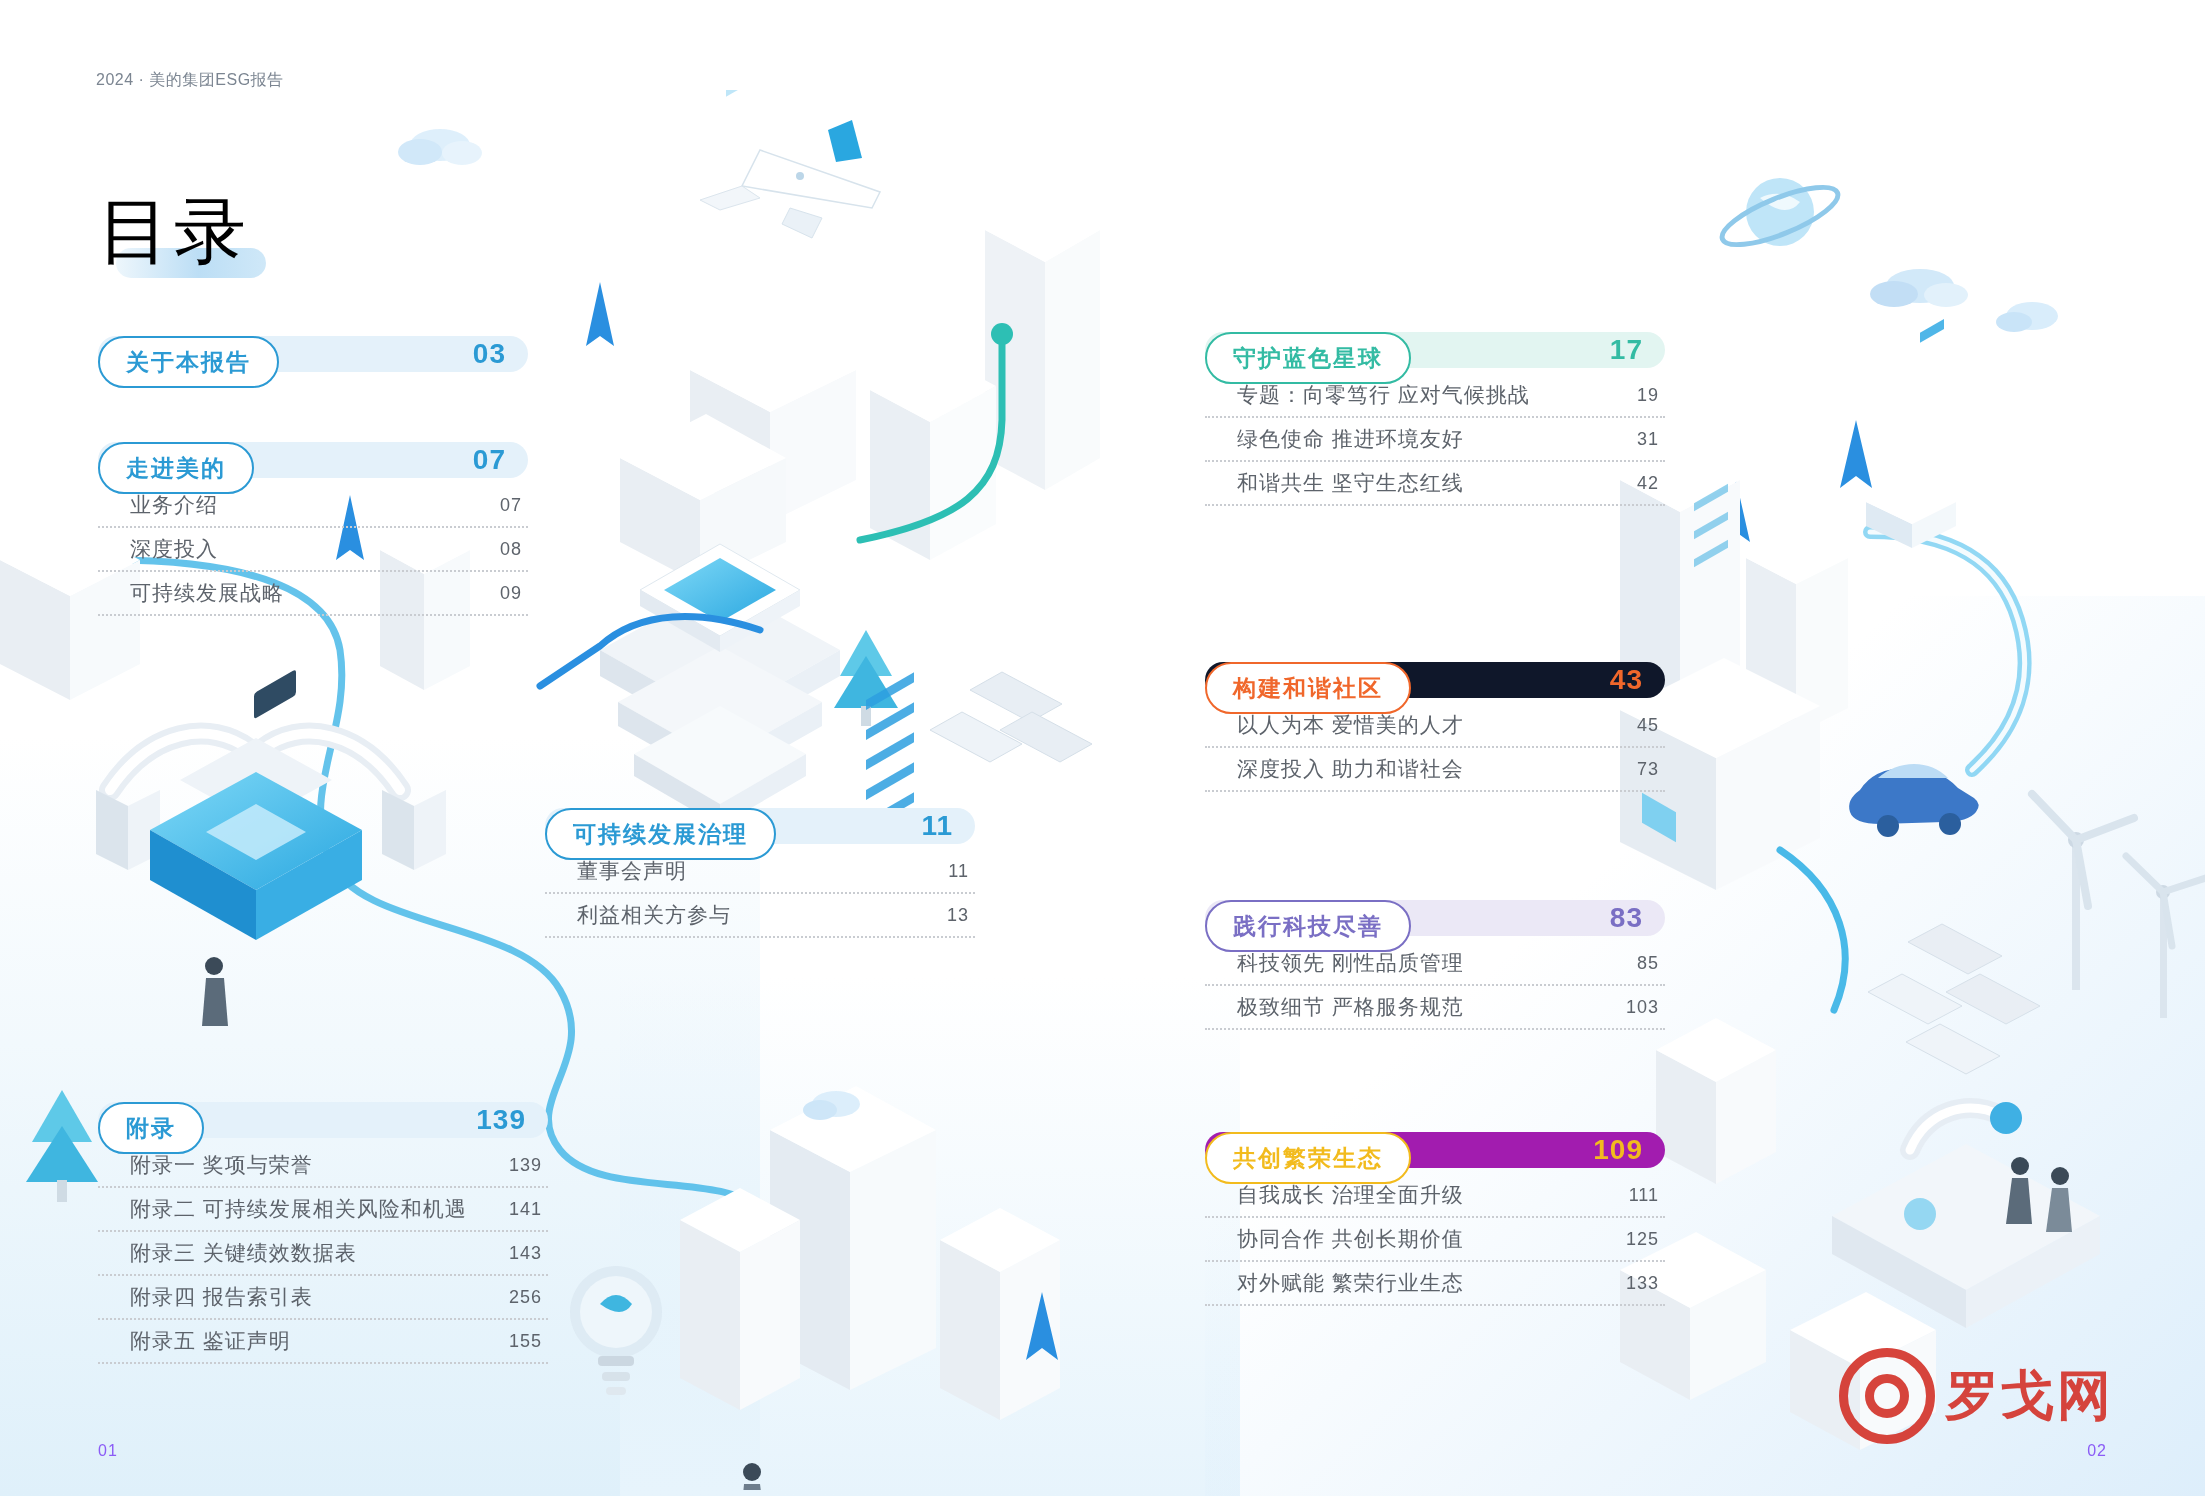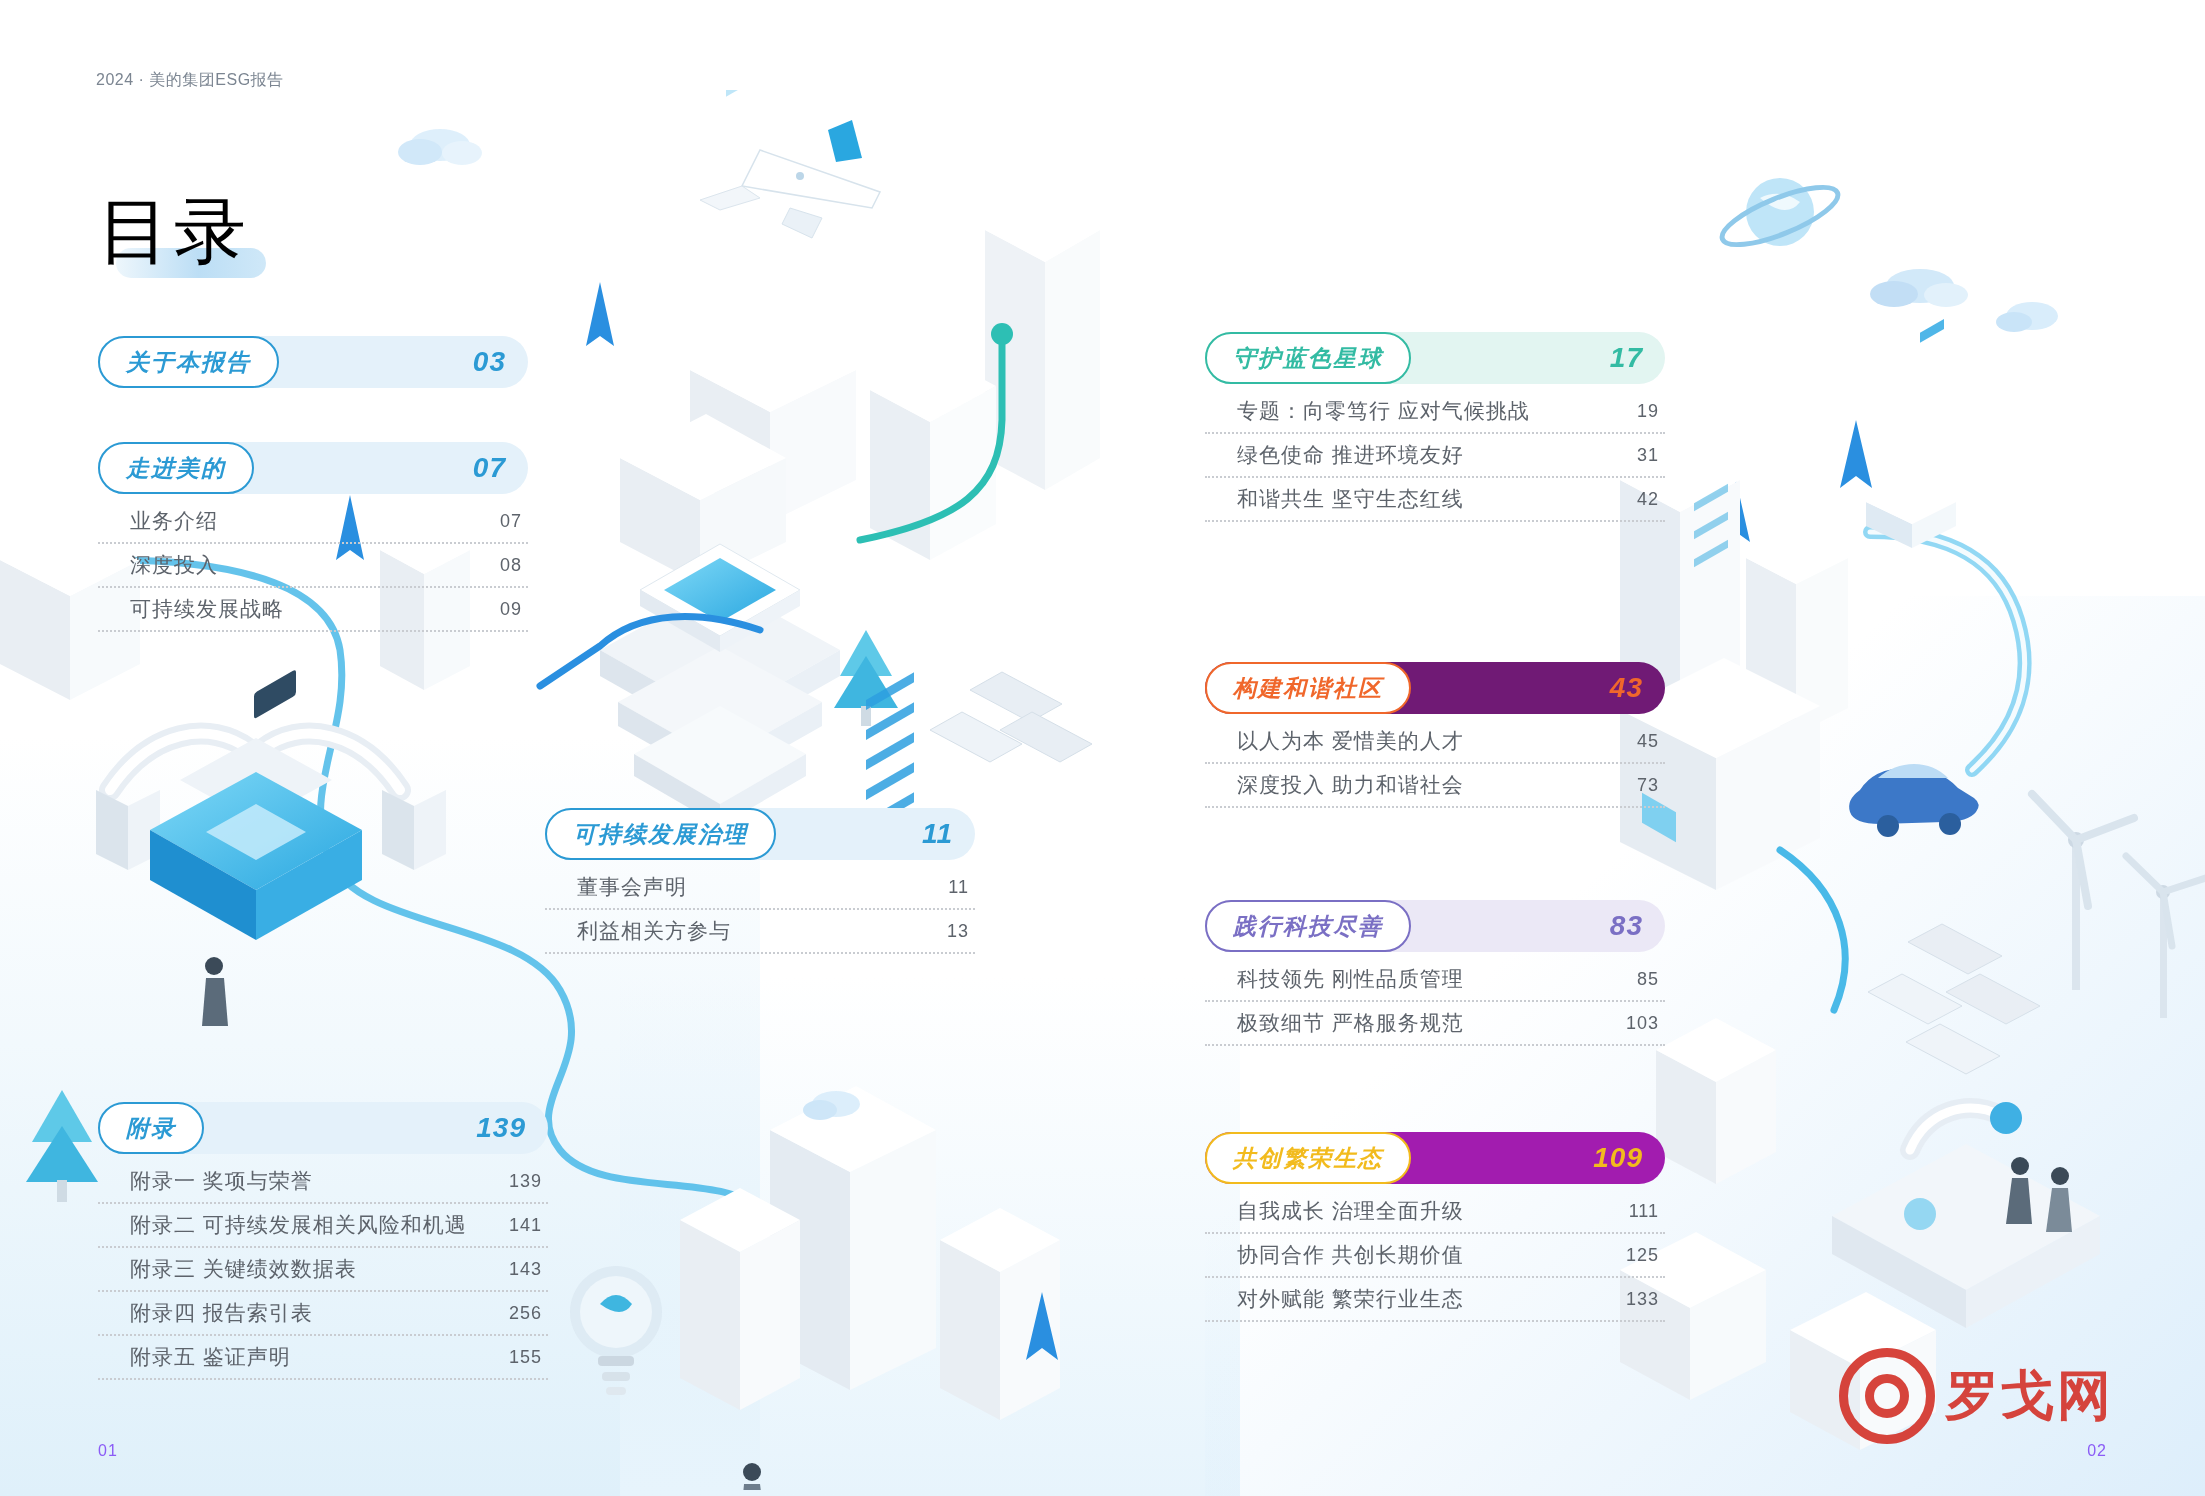--- a/index.html
+++ b/index.html
@@ -48,22 +48,22 @@
   }
   .toc-title-underline{
     position:absolute;left:18px;bottom:-10px;width:150px;height:30px;
     background:linear-gradient(90deg,rgba(186,221,243,.25) 0%,#bcdef5 55%,#cfe8f8 100%);
     border-radius:16px;z-index:-1;
   }
 
   
   .col{position:absolute;width:430px;}
   .sec-band{
-    position:relative;height:52px;border-radius:26px;
-    display:flex;align-items:center;font-style:italic;
+    position:relative;height:36px;border-radius:26px;
+    display:flex;align-items:center;
   }
   .sec-pill{
     position:absolute;left:0;top:0;height:52px;
     border:2px solid currentColor;border-radius:26px;
     background:#ffffff;
     display:flex;align-items:center;justify-content:center;
     padding:0 26px;box-sizing:border-box;
     font-size:23px;letter-spacing:2px;font-weight:700;
   }
   .sec-page{
@@ -83,21 +83,21 @@
   .sub-page{font-size:18px;color:#5d636b;letter-spacing:1px;}
 
   
   .t-blue   .sec-pill{color:#2b9ad4;}
   .t-blue   .sec-band{background:#e4f1fa;}
   .t-blue   .sec-page{color:#2b9ad4;}
   .t-green  .sec-pill{color:#33bba3;}
   .t-green  .sec-band{background:#e2f5f1;}
   .t-green  .sec-page{color:#33bba3;}
   .t-orange .sec-pill{color:#f0672b;}
-  .t-orange .sec-band{background:#701a75;}
+  .t-orange .sec-band{background:#0f172a;}
   .t-orange .sec-page{color:#f0672b;}
   .t-purple .sec-pill{color:#7a6fc4;}
   .t-purple .sec-band{background:#ebe8f6;}
   .t-purple .sec-page{color:#7a6fc4;}
   .t-yellow .sec-pill{color:#f2bb1d;}
   .t-yellow .sec-band{background:#a21caf;}
   .t-yellow .sec-page{color:#f2bb1d;}
 
   
   .sec-float{position:absolute;width:430px;}

